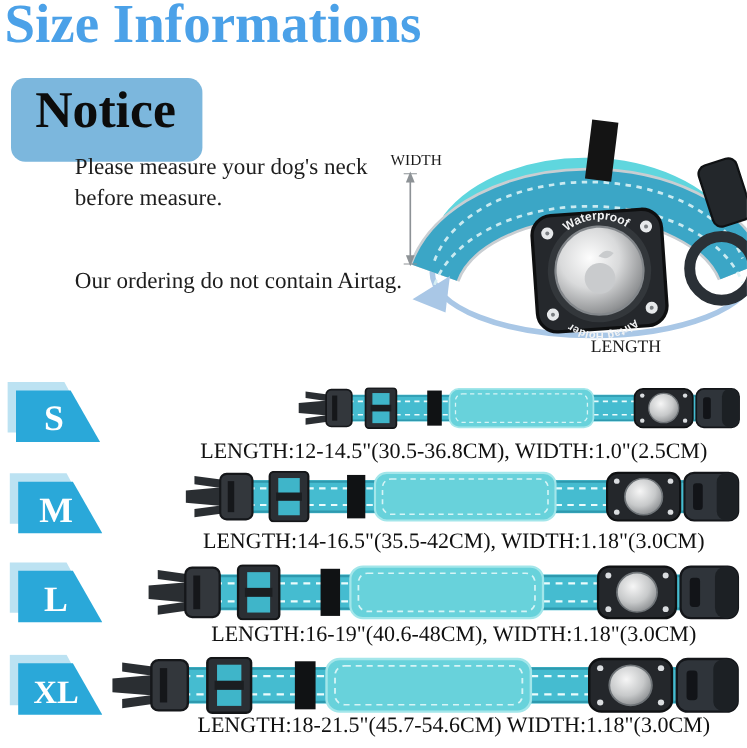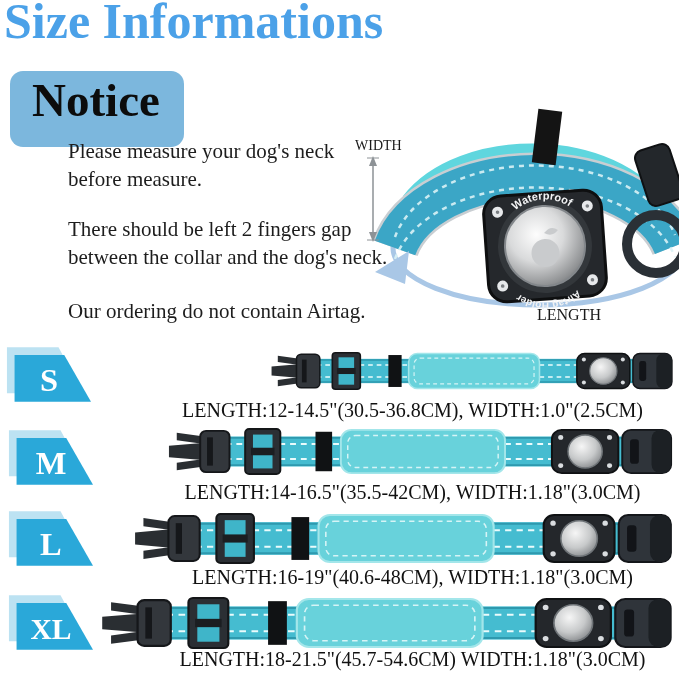--- a/index.html
+++ b/index.html
@@ -117,24 +117,20 @@
   <h1 class="title">Size Informations</h1>
 
   <div class="notice-badge">Notice</div>
 
   <div class="paragraphs">
     <p class="para">
       <span class="pline">Please measure your dog's neck</span>
       <span class="pline">before measure.</span>
     </p>
     <div class="gap-a"></div>
-    <p class="para">
-      <span class="pline">There should be left 2 fingers gap</span>
-      <span class="pline">between the collar and the dog's neck.</span>
-    </p>
     <div class="gap-b"></div>
     <p class="para">
       <span class="pline">Our ordering do not contain Airtag.</span>
     </p>
   </div>
 
   <div class="hero">
     <svg width="330" height="240" viewBox="0 0 330 240" xmlns="http://www.w3.org/2000/svg">
 
       <ellipse cx="190" cy="152" rx="146" ry="57" fill="none" stroke="#A9C7E6" stroke-width="5"></ellipse>

